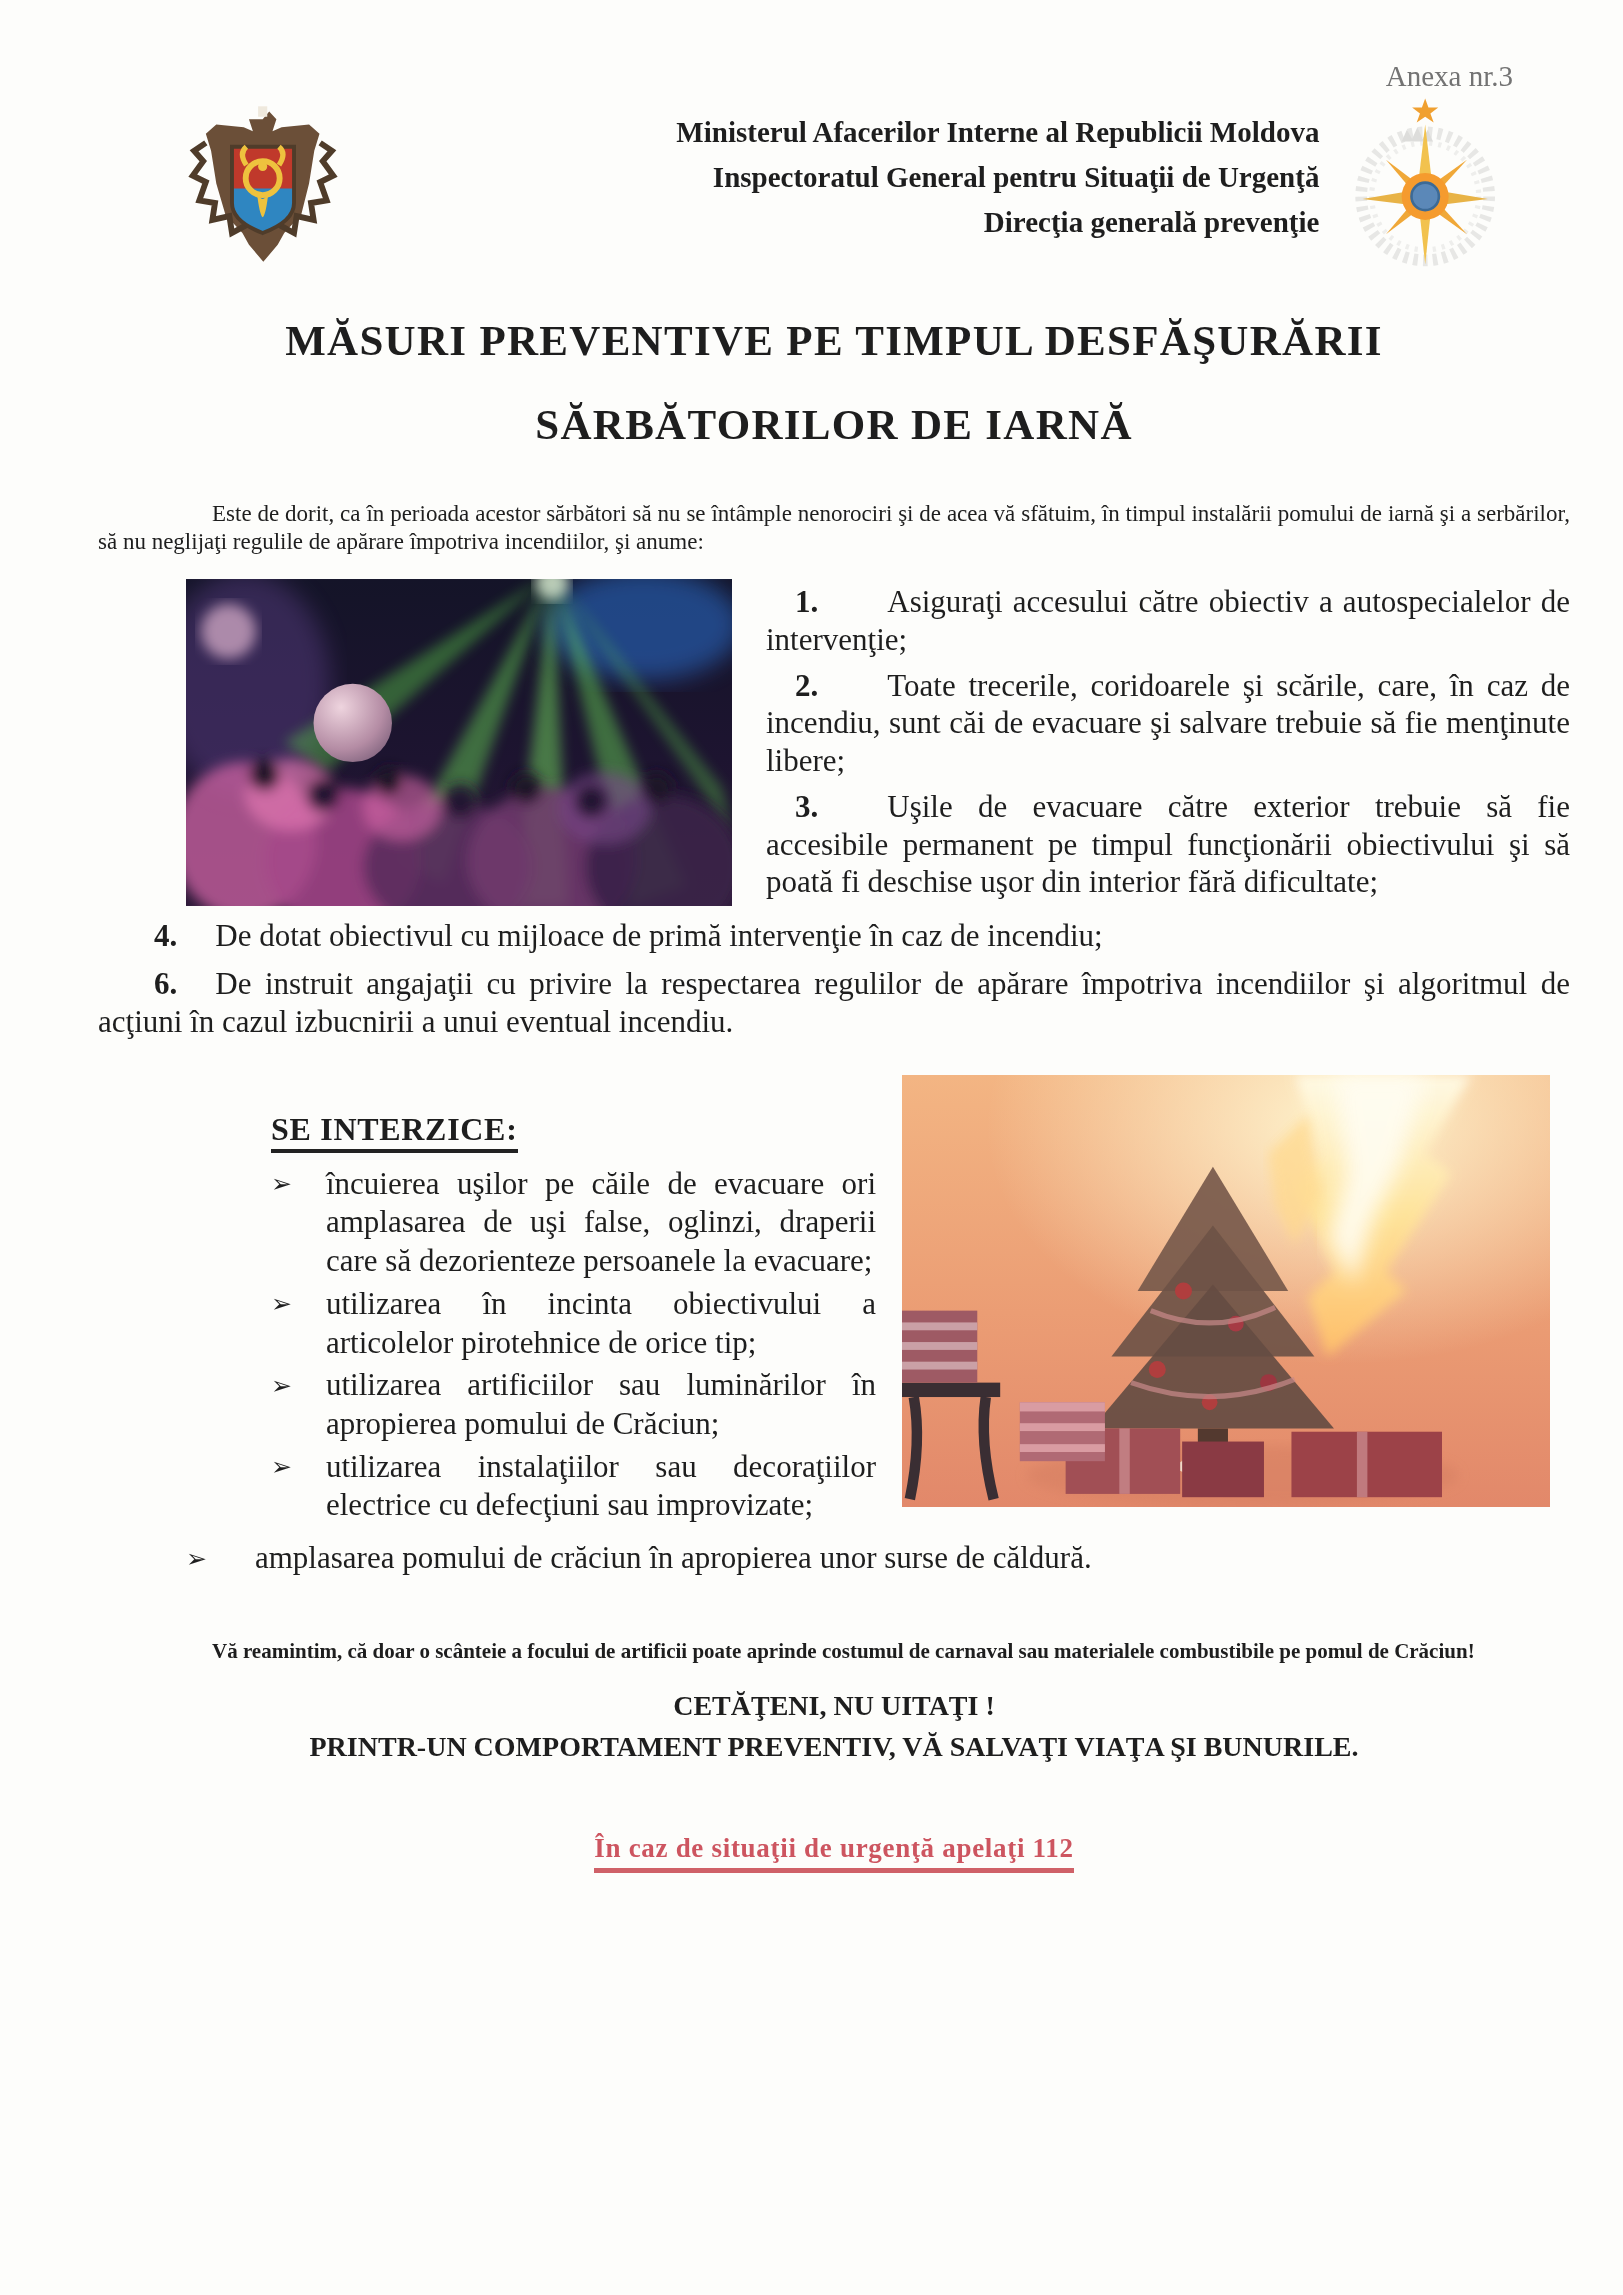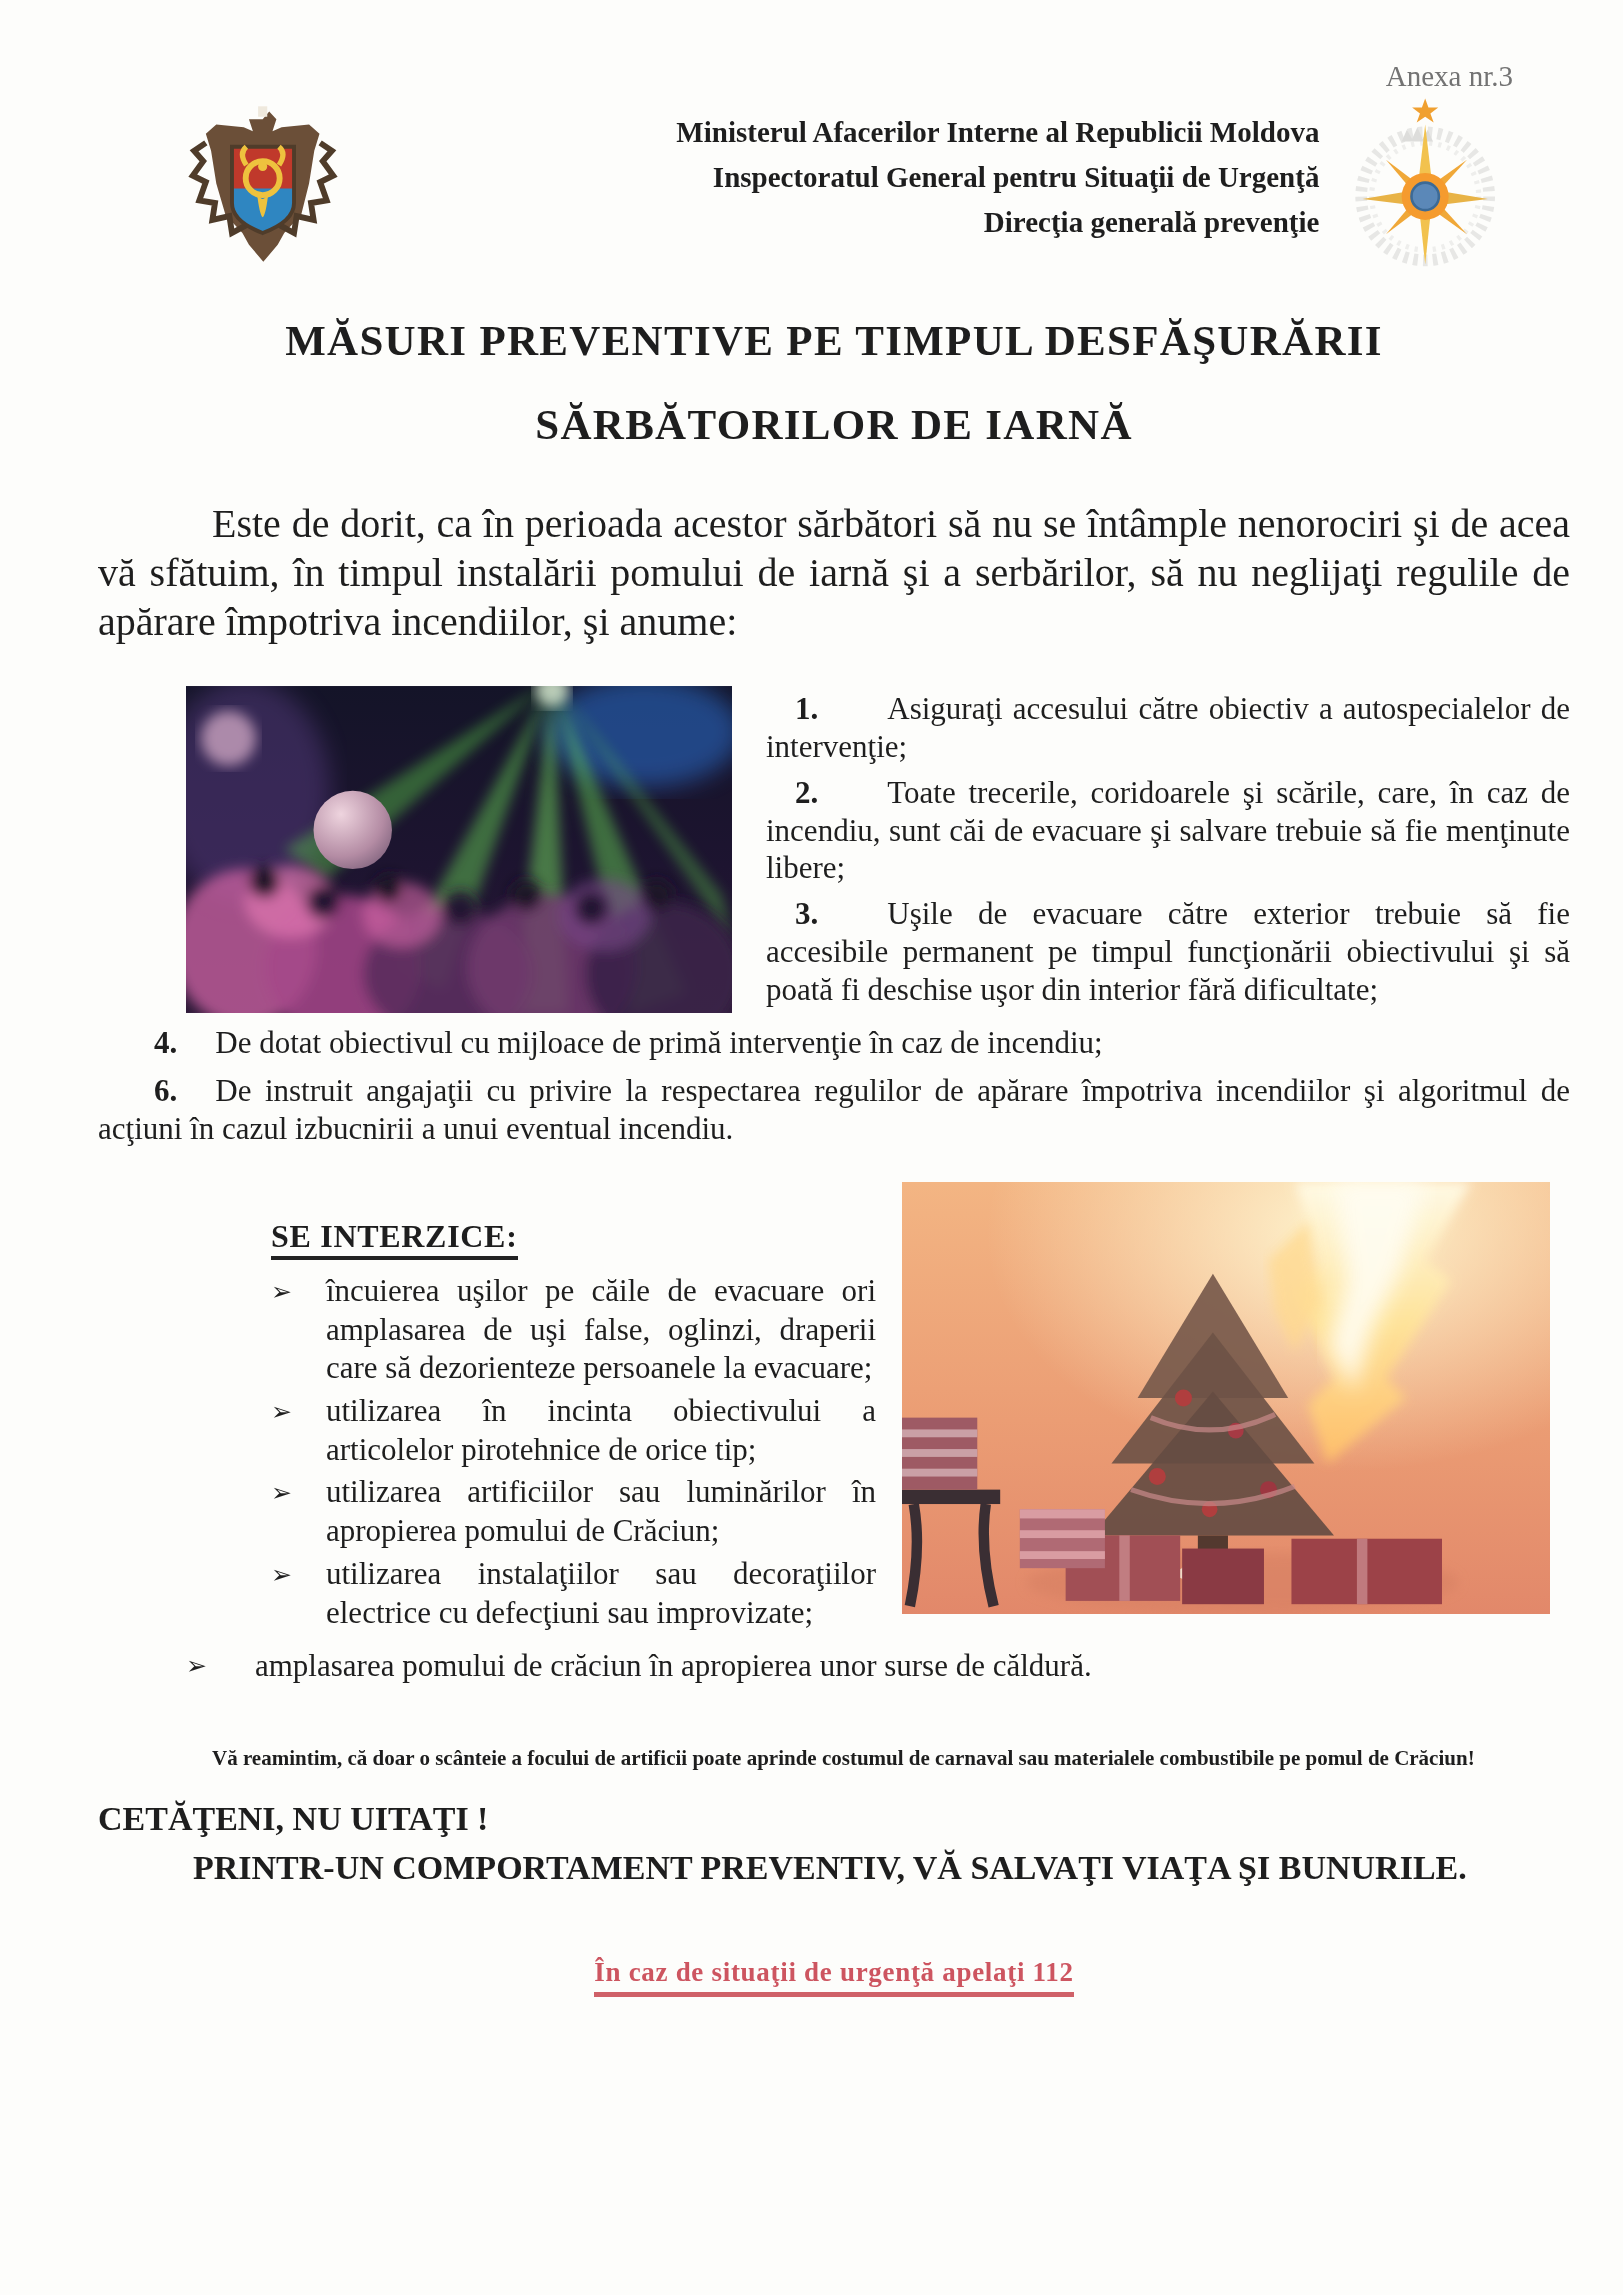--- a/index.html
+++ b/index.html
@@ -42,21 +42,21 @@
   .arms{flex:0 0 auto;}
   .emblem{flex:0 0 auto;margin-top:-11.8px;}
 
   
   .title{margin-top:43px;text-align:center;font-weight:bold;font-size:43px;letter-spacing:1.3px;}
   .title .t2{margin-top:35px;}
 
   
   .intro{
     margin-top:51px;
-    font-size:40px;
+    font-size:23px;
     line-height:1.22;
     text-align:justify;
     text-indent:114px;
   }
 
   
   .row1{
     margin-top:18.3px;
     display:flex;
     gap:34px;
@@ -119,21 +119,21 @@
   .reminder{
     margin-top:60px;
     font-size:21px;
     font-weight:bold;
     line-height:1.3;
     text-align:justify;
     text-indent:114px;
   }
 
   
-  .appeal{text-align:left;font-weight:bold;font-size:34px;line-height:1.45;}
+  .appeal{text-align:center;font-weight:bold;font-size:28px;line-height:1.45;}
   .appeal p{margin:0 auto;}
   .appeal .a2{max-width:1282px;}
 
   
   .emergency-wrap{margin-top:65px;text-align:center;}
   .emergency{
     display:inline-block;
     font-size:27px;
     font-weight:bold;
     color:#cd5560;

